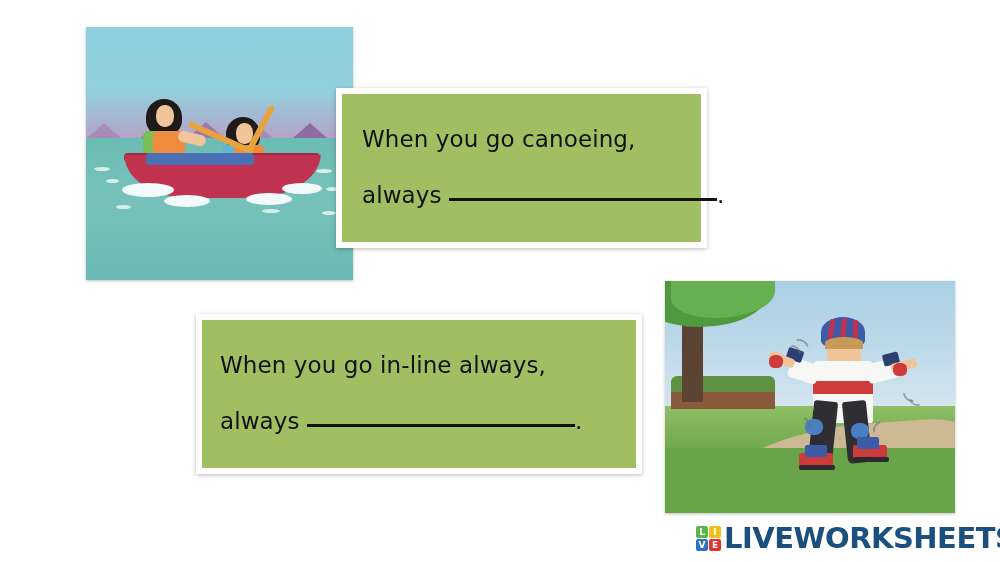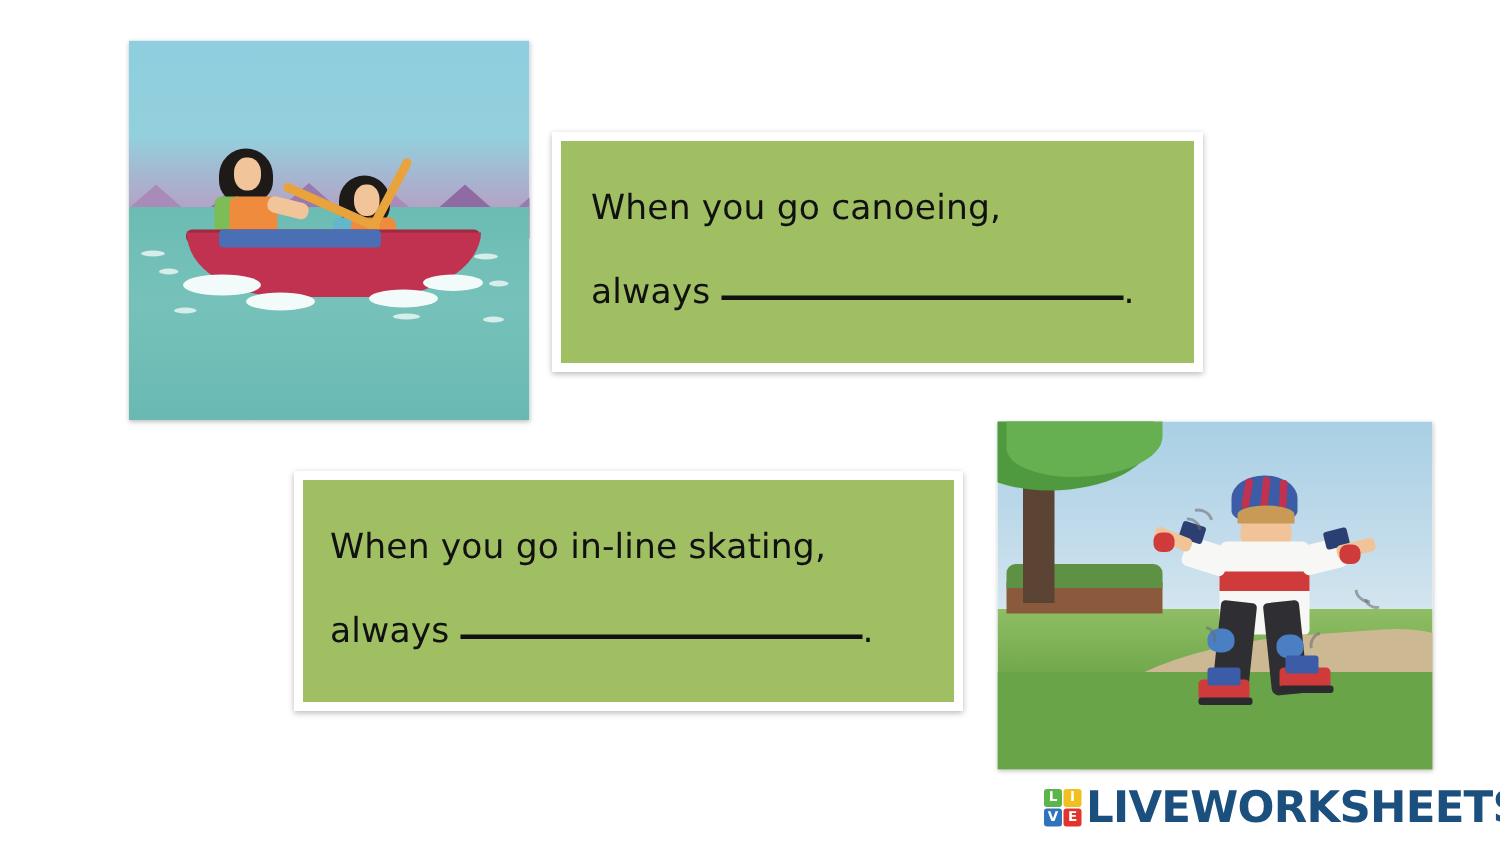--- a/index.html
+++ b/index.html
@@ -143,21 +143,21 @@
   }
 
   
   .prompt {
     position: absolute;
     background: var(--green);
     box-shadow: 0 1px 4px rgba(0,0,0,0.28);
     box-sizing: border-box;
     border: 6px solid #ffffff;
   }
-  #prompt-canoe { left: 368px; top: 88px; width: 434px; height: 160px; }
+  #prompt-canoe { left: 336px; top: 88px; width: 371px; height: 160px; }
   #prompt-skate { left: 196px; top: 314px; width: 446px; height: 160px; }
 
   .prompt-line {
     color: #111111;
     font-family: "DejaVu Sans", sans-serif;
     font-size: 23px;
     font-weight: 500;
     letter-spacing: .1px;
     white-space: nowrap;
   }
@@ -268,21 +268,21 @@
 </div>
 
 <div class="prompt" id="prompt-canoe" style="--green:#a0bf63">
   <div class="prompt-line l1">When you go canoeing,</div>
   <div class="prompt-line l2">
     <span>always </span><span class="blank"></span><span>.</span>
   </div>
 </div>
 
 <div class="prompt" id="prompt-skate" style="--green:#a0bf63">
-  <div class="prompt-line l1">When you go in-line skating,</div>
+  <div class="prompt-line l1">When you go in-line always,</div>
   <div class="prompt-line l2">
     <span>always </span><span class="blank"></span><span>.</span>
   </div>
 </div>
 
 <div class="illus" id="skate-card">
   <div class="illus-inner">
     <div class="sk-sky"></div>
     <div class="sk-grass-far"></div>
     <div class="sk-path"></div>

